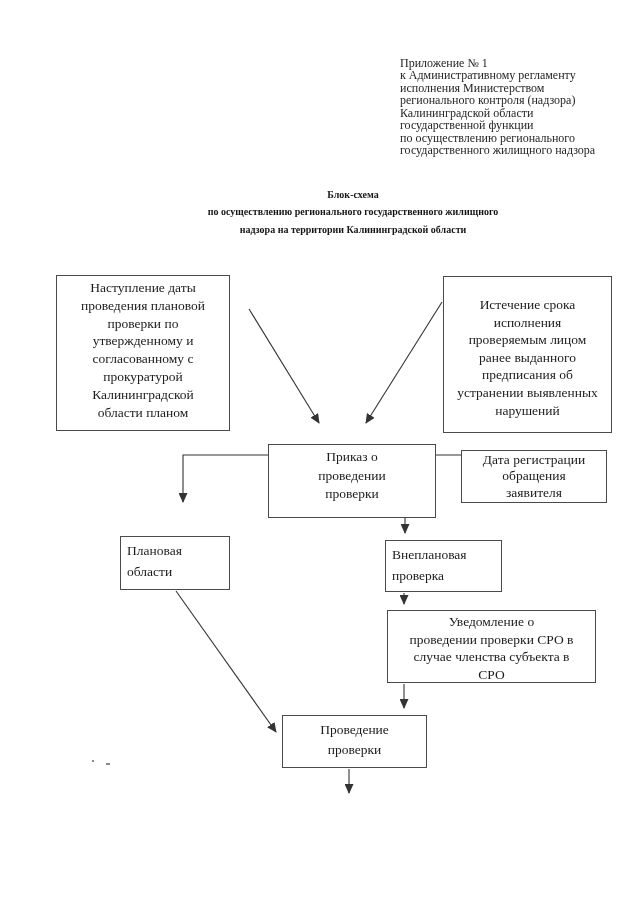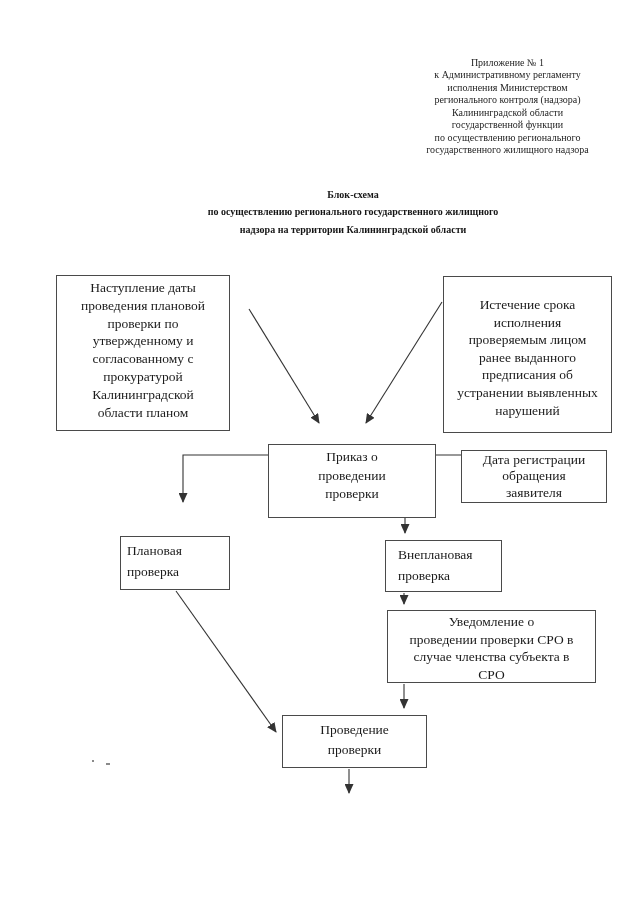--- a/index.html
+++ b/index.html
@@ -10,23 +10,23 @@
     color:#1c1c1c;
     position:relative;
     overflow:hidden;
   }
   .abs{position:absolute;}
   .pre{white-space:pre-line;}
 
   
   #header-note{
     left:400px;top:57px;width:215px;
-    font-size:10px;line-height:12.45px;
+    font-size:12px;line-height:12.45px;
     color:#242424;
-    text-align:center;
+    text-align:left;
   }
 
   
   #doc-title{
     left:66px;top:186px;width:574px;
     font-size:10px;line-height:17.4px;
     font-weight:bold;text-align:center;
     color:#151515;
   }
 
@@ -40,21 +40,21 @@
     box-sizing:border-box;
   }
   .txt-center{text-align:center;}
   .txt-left{text-align:left;}
 
   #box-planned-date{left:56px;top:275px;width:174px;height:156px;line-height:17.8px;padding-top:3px;}
   #box-deadline{left:443px;top:276px;width:169px;height:157px;line-height:17.6px;padding-top:19px;}
   #box-order{left:268px;top:432px;width:168px;height:74px;line-height:18.5px;padding-top:3px;margin-top:12px;}
   #box-reg-date{left:461px;top:450px;width:146px;height:53px;line-height:16.3px;padding-top:1px;}
   #box-planned{left:120px;top:536px;width:110px;height:54px;line-height:21px;padding:3px 6px;}
-  #box-unplanned{left:385px;top:540px;width:117px;height:52px;line-height:21px;padding:3px 12px;}
+  #box-unplanned{left:385px;top:540px;width:117px;height:52px;line-height:21px;padding:3px 6px;}
   #box-notice{left:387px;top:610px;width:209px;height:73px;line-height:17.5px;padding-top:2px;}
   #box-conduct{left:282px;top:715px;width:145px;height:53px;line-height:19.5px;padding-top:4px;}
 
   
   #connectors{left:0;top:0;width:640px;height:905px;pointer-events:none;}
   #connectors line, #connectors polyline{
     stroke:#333333;stroke-width:1.1;fill:none;
   }
 
   
@@ -114,21 +114,21 @@
 
 <div id="box-order" class="fc-box pre txt-center">Приказ о
 проведении
 проверки</div>
 
 <div id="box-reg-date" class="fc-box pre txt-center">Дата регистрации
 обращения
 заявителя</div>
 
 <div id="box-planned" class="fc-box pre txt-left">Плановая
-проверка</div>
+области</div>
 
 <div id="box-unplanned" class="fc-box pre txt-left">Внеплановая
 проверка</div>
 
 <div id="box-notice" class="fc-box pre txt-center">Уведомление о
 проведении проверки СРО в
 случае членства субъекта в
 СРО</div>
 
 <div id="box-conduct" class="fc-box pre txt-center">Проведение

